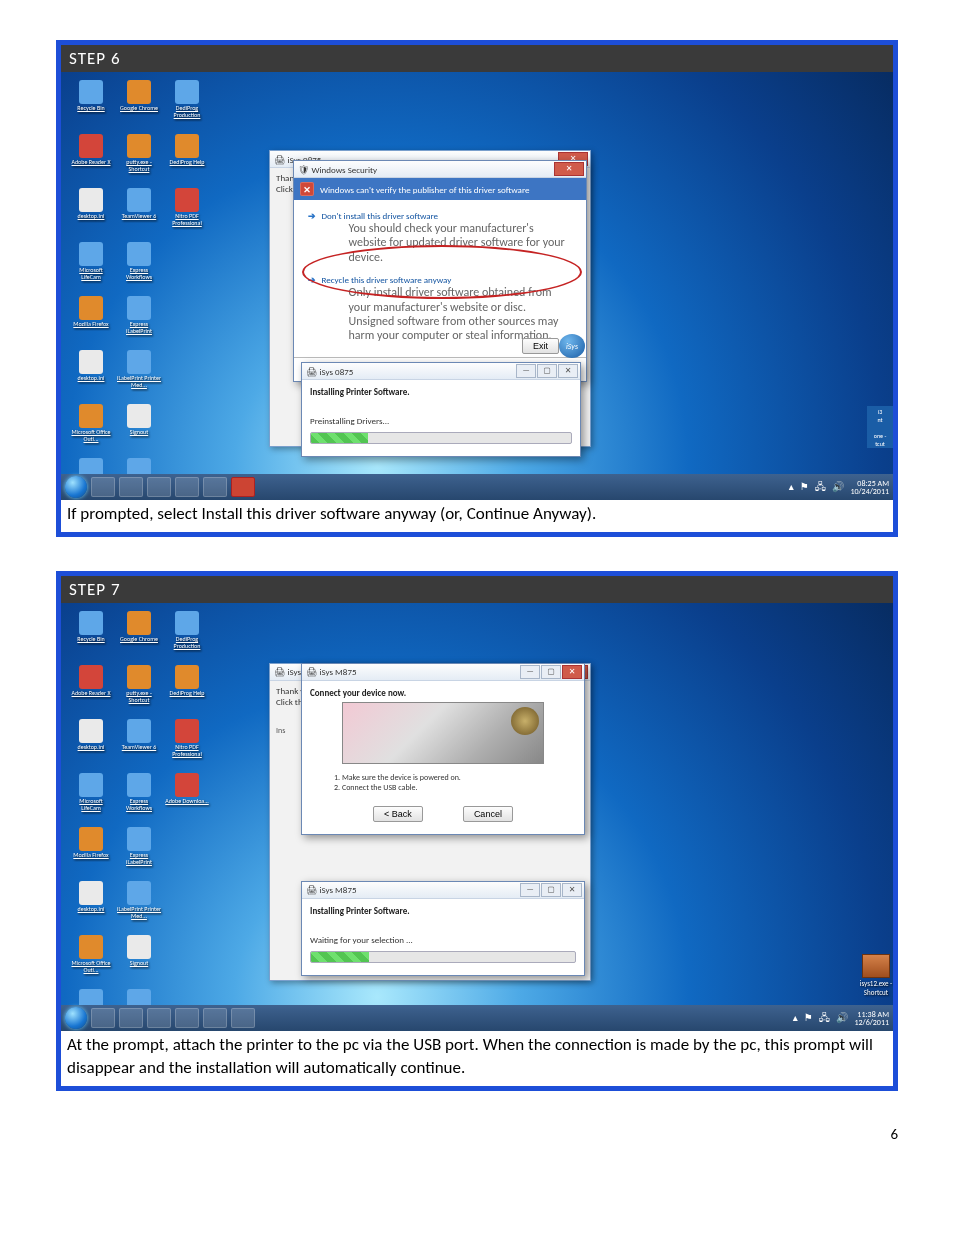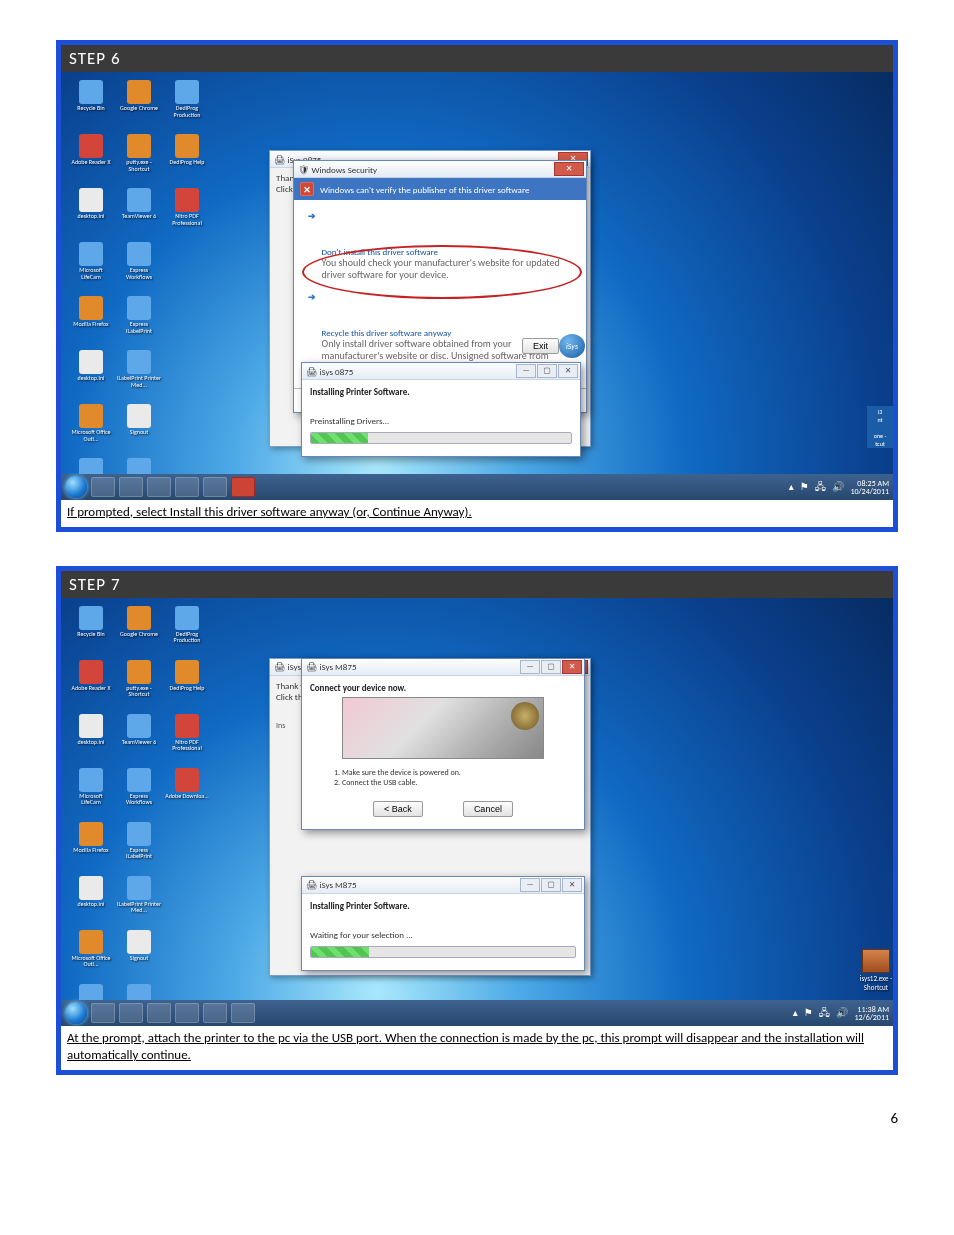--- a/index.html
+++ b/index.html
@@ -39,20 +39,21 @@
   .icon-grid .cell {
     width: 44px;
     display: flex;
     flex-direction: column;
     align-items: center;
     text-align: center;
     color: #fff;
     font-size: 6px;
     line-height: 1.1;
     text-shadow: 1px 1px 2px #000;
+    text-decoration: underline;
   }
   .cell .iconbox {
     width: 24px; height: 24px;
     border-radius: 3px;
     margin-bottom: 1px;
   }
   .ic-blue  { background: #5ea7e8; }
   .ic-red   { background: #d3453a; }
   .ic-orange{ background: #e08a2c; }
   .ic-white { background: #eaeaea; }
@@ -125,22 +126,22 @@
     width: 14px; height: 14px;
     background: #d04838;
     border-radius: 2px;
     box-shadow: inset 0 0 0 1px #fff3;
     display: flex; align-items: center; justify-content: center;
     color: #fff; font-weight: bold;
   }
   .sec-opts { padding: 10px 14px 4px; }
   .sec-opt { display: flex; gap: 6px; margin-bottom: 10px; }
   .sec-opt .arrow { color: #2a74c7; font-weight: bold; }
-  .sec-opt .blk .t { color: #1153a0; font-size: 9px; margin-top: 36px; }
-  .sec-opt .blk .d { color: #666; font-size: 10px; line-height: 1.2; }
+  .sec-opt .blk .t { color: #1153a0; font-size: 9px; }
+  .sec-opt .blk .d { color: #666; font-size: 12px; line-height: 1.2; margin-left: 27px; }
   .ellipse {
     position: absolute;
     border: 2px solid #c52323;
     border-radius: 50%;
     pointer-events: none;
   }
   .sec-details {
     border-top: 1px solid #bbb;
     padding: 5px 12px;
     font-size: 8px;
@@ -253,24 +254,23 @@
     right: 4px; top: 4px;
     width: 28px; height: 28px;
     border-radius: 50%;
     background: radial-gradient(circle,#c8b06a,#6b5322);
   }
   .small-list { font-size: 8px; color: #333; margin-left: 24px; }
 
   .dlg-btnrow { display: flex; justify-content: center; gap: 40px; margin-top: 14px; }
 
   .caption {
-    font-size: 13px;
+    font-size: 17px;
     padding: 3px 6px 6px;
     line-height: 1.35;
-    text-decoration: underline;
   }
   .page-num {
     text-align: right;
     font-size: 15px;
     margin-top: 12px;
   }
 
   
   .edge-badge {
     position: absolute;

